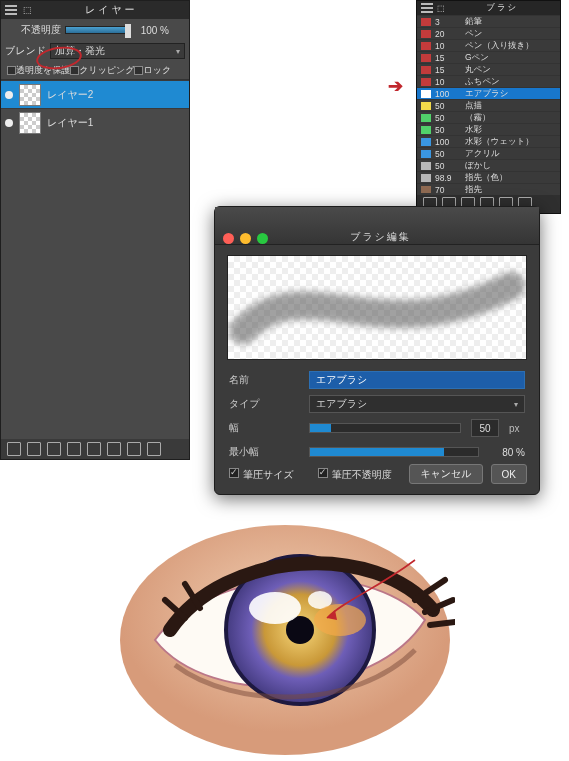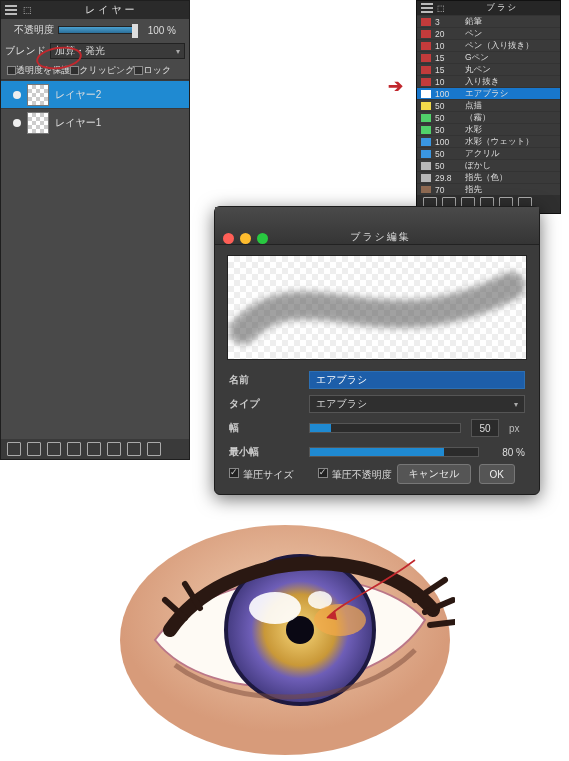--- a/index.html
+++ b/index.html
@@ -12,33 +12,33 @@
     background: #494949; color: #ddd;
     border: 1px solid #1e1e1e; font-size: 10px;
   }
   .lp-header {
     height: 18px; background: #2a2a2a;
     display: flex; align-items: center; gap: 6px; padding: 0 4px;
   }
   .hamburger { width:12px; height:10px; display:flex; flex-direction:column; justify-content:space-between; cursor:pointer;}
   .hamburger span { height:2px; background:#bbb; }
   .lp-title { flex:1; text-align:center; letter-spacing:3px; }
-  .op-row { height:22px; display:flex; align-items:center; padding:0 13px; gap:4px; }
+  .op-row { height:22px; display:flex; align-items:center; padding:0 20px; gap:4px; }
   .op-track { flex:1; height:8px; background:#333; border:1px solid #222; position:relative; }
   .op-fill { position:absolute; left:0; top:0; bottom:0; width:100%; background:linear-gradient(#4aa0d0,#2c6f99); }
   .op-knob { position:absolute; right:-1px; top:-3px; width:6px; height:14px; background:#ddd; }
   .op-val { width:34px; text-align:right; }
   .blend-row { height:20px; display:flex; align-items:center; padding:0 4px; gap:4px;text-align:right; }
   .blend-select { flex:1; height:16px; background:#3a3a3a; border:1px solid #222; padding:0 4px; display:flex; align-items:center; justify-content:space-between;}
   .chev { font-size:8px; color:#aaa;}
   .checkrow { height:18px; display:flex; align-items:center; gap:0; padding:0 6px; }
   .cb { width:9px; height:9px; border:1px solid #888; background:#2f2f2f; display:inline-block; vertical-align:middle;}
   .checkrow span { font-size:9px; }
   .layer-list { border-top:1px solid #333; }
-  .layer-row { height:28px; display:flex; align-items:center; gap:6px; padding:0 12px; border-top:1px solid #3a3a3a; }
+  .layer-row { height:28px; display:flex; align-items:center; gap:6px; padding:0 4px; border-top:1px solid #3a3a3a; }
   .layer-row.sel { background:#1f8ad2; }
   .eye { width:8px; height:8px; border-radius:50%; background:#eee; }
   .thumb { width:22px; height:22px; background:repeating-conic-gradient(#ccc 0 25%, #fff 0 50%) 0 0/8px 8px; border:1px solid #777;}
   .layer-name { flex:1; font-size:10px; }
   .lp-footer {
     position:absolute; left:0; right:0; bottom:0; height:20px;
     background:#3a3a3a; display:flex; align-items:center; gap:6px; padding:0 6px;
   }
   .ficon { width:14px; height:14px; border:1px solid #aaa; border-radius:1px; }
   .red-circle { position:absolute; left:35px; top:46px; width:46px; height:22px; border:2px solid #c1272d; border-radius:50%; transform:rotate(-8deg); pointer-events:none; }
@@ -67,32 +67,32 @@
   }
   .dlg-title { height:38px; background:linear-gradient(#4a4a4a,#353535); border-bottom:1px solid #222; display:flex; align-items:flex-end; }
   .traffic { display:flex; gap:6px; padding:0 8px;}
   .dot { width:11px; height:11px; border-radius:50%; }
   .dot.r{ background:#ff5f57;} .dot.y{ background:#febc2e;} .dot.g{ background:#28c840;}
   .dlg-title .t { flex:1; text-align:center; letter-spacing:2px; }
   .preview { margin:10px 12px 8px; height:105px; background:repeating-conic-gradient(#eee 0 25%, #fff 0 50%) 0 0/12px 12px; border:1px solid #222; position:relative;}
   .stroke-svg { position:absolute; inset:0; }
   .form { padding:0 14px; }
   .frow { display:flex; align-items:center; height:24px; gap:10px;}
-  .flabel { width:70px; color:#ccc;font-weight:bold;}
+  .flabel { width:70px; color:#ccc;}
   .tinput { flex:1; height:18px; background:#1a1a1a; border:1px solid #2c6fb3; color:#fff; padding:0 6px; font-size:10px;}
   .tinput.sel { background:#1d5ea9; }
   .select { flex:1; height:18px; background:#2f2f2f; border:1px solid #555; display:flex; align-items:center; padding:0 6px; justify-content:space-between;}
   .slider { flex:1; height:10px; background:#2b2b2b; border:1px solid #555; position:relative;}
   .sfill { position:absolute; left:0;top:0;bottom:0; background:#1f8ad2; }
   .numbox { width:28px; height:18px; background:#2b2b2b; border:1px solid #555; display:flex;align-items:center;justify-content:center;}
   .unit { width:16px; color:#bbb;}
   .checks { display:flex; gap:24px; padding:4px 0 0 0;}
   .cbx { width:10px;height:10px;border:1px solid #888;background:#222; display:inline-block; margin-right:4px; position:relative;}
   .cbx.chk::after{content:'✓';position:absolute;font-size:9px;left:0;top:-2px;color:#ccc;}
-  .dlg-buttons { position:absolute; right:24px; bottom:10px; display:flex; gap:8px;}
+  .dlg-buttons { position:absolute; right:12px; bottom:10px; display:flex; gap:8px;}
   .btn { height:20px; padding:0 10px; background:#555; border:1px solid #777; border-radius:3px; display:flex;align-items:center; color:#eee; font-size:10px;}
 
   
   .artwork { position:absolute; left:115px; top:500px; width:340px; height:256px; }
   .artwork svg { width:100%; height:100%; }
 </style>
 </head>
 <body>
 
 <div class="layer-panel">
@@ -187,21 +187,21 @@
         <span class="nm">Gペン</span>
       </div>
       <div class="brow">
         <span class="sw" style="background:#c43b3b"></span>
         <span class="sz">15</span>
         <span class="nm">丸ペン</span>
       </div>
       <div class="brow">
         <span class="sw" style="background:#c43b3b"></span>
         <span class="sz">10</span>
-        <span class="nm">入り抜き</span>
+        <span class="nm">ふちペン</span>
       </div>
       <div class="brow sel">
         <span class="sw" style="background:#ffffff"></span>
         <span class="sz">100</span>
         <span class="nm">エアブラシ</span>
       </div>
       <div class="brow">
         <span class="sw" style="background:#f2d94a"></span>
         <span class="sz">50</span>
         <span class="nm">点描</span>
@@ -226,21 +226,21 @@
         <span class="sz">50</span>
         <span class="nm">アクリル</span>
       </div>
       <div class="brow">
         <span class="sw" style="background:#b8b8b8"></span>
         <span class="sz">50</span>
         <span class="nm">ぼかし</span>
       </div>
       <div class="brow">
         <span class="sw" style="background:#b8b8b8"></span>
-        <span class="sz">29.8</span>
+        <span class="sz">98.9</span>
         <span class="nm">指先（色）</span>
       </div>
       <div class="brow">
         <span class="sw" style="background:#8f6a52"></span>
         <span class="sz">70</span>
         <span class="nm">指先</span>
       </div>
     </div>
   <div class="bp-footer">
     <span class="ficon"></span>

